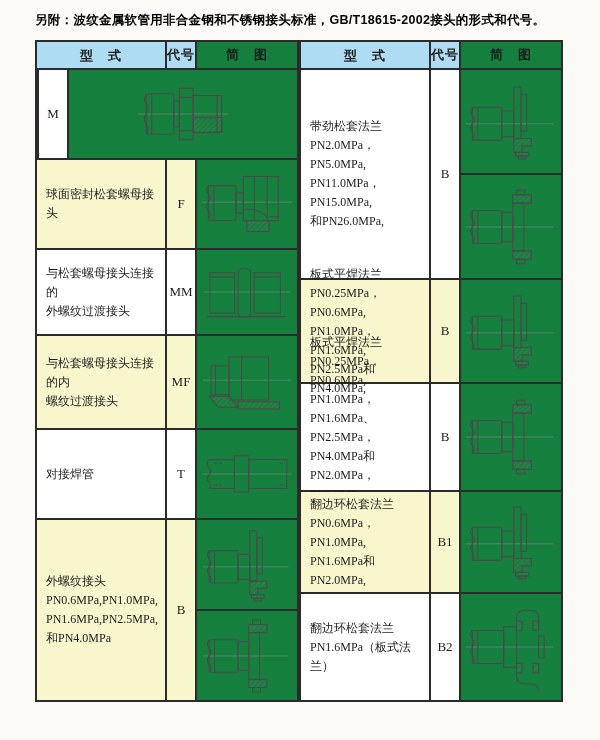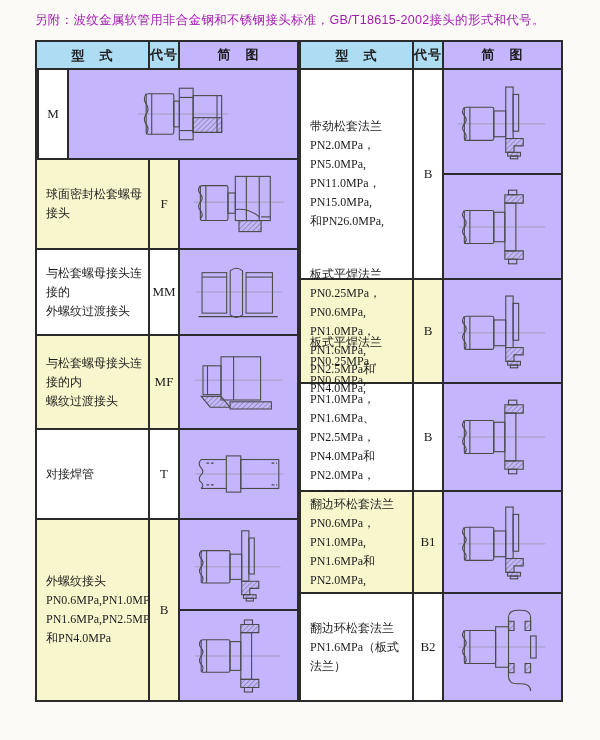--- a/index.html
+++ b/index.html
@@ -10,44 +10,44 @@
     --ink:#1c1c1c;
   }
   html,body{margin:0;padding:0;}
   body{
     width:600px;height:740px;background:var(--page-bg);
     font-family:"Liberation Sans","DejaVu Sans",sans-serif;
     color:var(--ink);position:relative;overflow:hidden;
   }
   .title{
     position:absolute;left:35px;top:12px;width:540px;
-    font-size:12.5px;font-weight:400;letter-spacing:.3px;color:#a21caf;
+    font-size:12.5px;font-weight:700;letter-spacing:.3px;color:#000000;
   }
   .tables{
     position:absolute;left:35px;top:40px;display:flex;
   }
   .tbl{
     width:264px;height:662px;border:2px solid var(--border);
     box-sizing:border-box;display:flex;flex-direction:column;background:#fff;
   }
   .row{display:flex;border-bottom:2px solid var(--border);box-sizing:border-box;flex:0 0 auto;}
   .row.last{border-bottom:none;flex:1 1 auto;}
   .cell{box-sizing:border-box;}
   .c-type{
-    width:111px;display:flex;align-items:center;padding:4px 4px 4px 9px;
+    width:128px;display:flex;align-items:center;padding:4px 4px 4px 9px;
     font-family:"Liberation Serif","DejaVu Serif",serif;
     font-size:12px;line-height:19px;white-space:pre-line;
   }
   .c-code{
     width:32px;border-left:2px solid var(--border);border-right:2px solid var(--border);
     display:flex;align-items:center;justify-content:center;
     font-family:"Liberation Serif","DejaVu Serif",serif;font-size:13px;
   }
   .c-diag{
-    flex:1;display:flex;flex-direction:column;background:#c4b5fd;
+    flex:1;display:flex;flex-direction:column;background:#15803d;
   }
   .hdr{height:28px;background:var(--header-bg);}
   .hdr .c-type,.hdr .c-code,.hdr .c-diag{
     display:flex;align-items:center;justify-content:center;
     font-size:13px;font-weight:600;font-family:"Liberation Sans",sans-serif;
     letter-spacing:1px;padding:0;white-space:nowrap;
   }
   .hl{background:var(--highlight-bg);}
   .subdiag{flex:1;display:flex;align-items:center;justify-content:center;}
   .subdiag + .subdiag{border-top:2px solid var(--border);}

